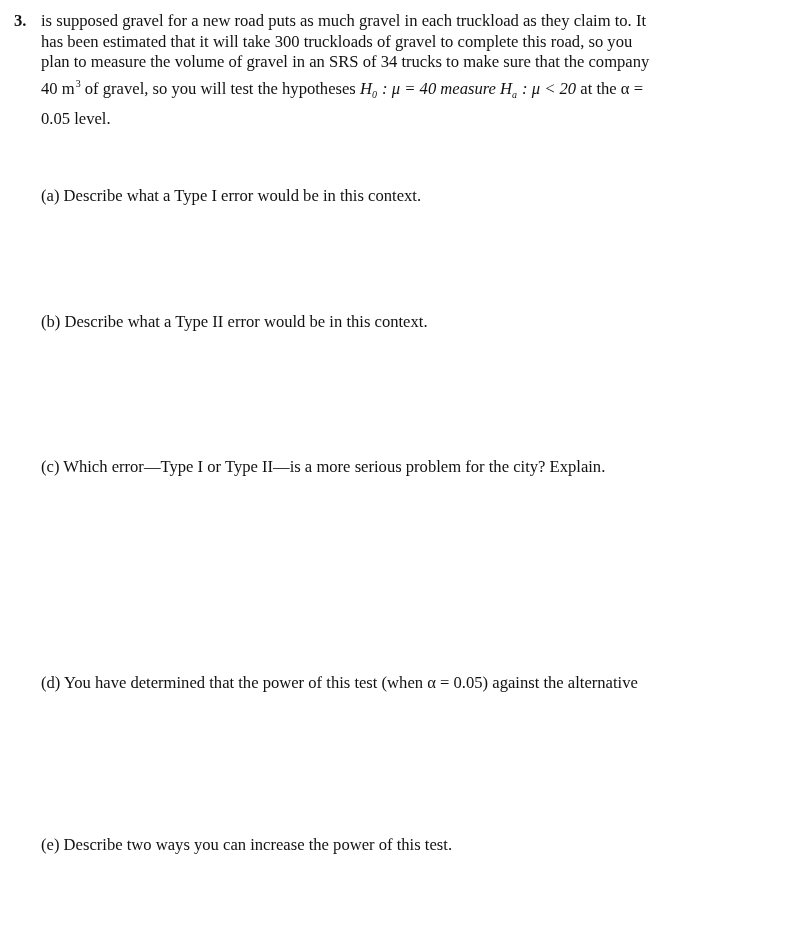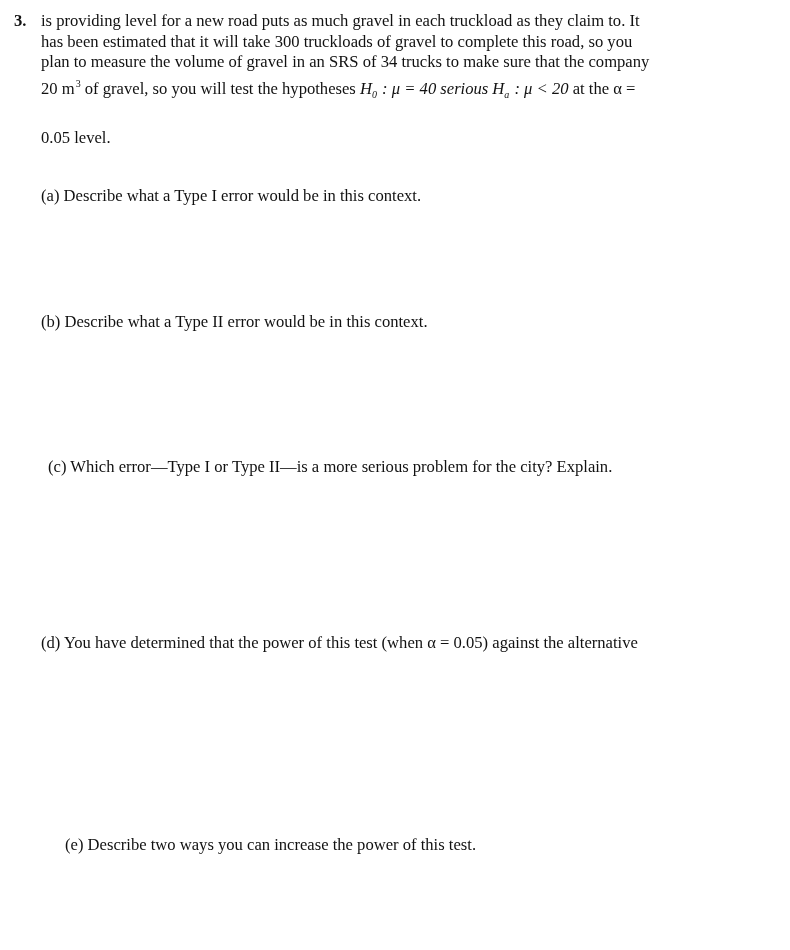--- a/index.html
+++ b/index.html
@@ -27,54 +27,54 @@
   }
   .stem {
     position: absolute;
     left: 41px;
     top: 11px;
     width: 690px;
     line-height: 20.6px;
   }
   .stem .line { white-space: nowrap; display: block; }
   .stem .line.tall { line-height: 28px; margin-top: 2px; }
-  .stem .line.after { line-height: 24px; margin-top: 21px; }
+  .stem .line.after { line-height: 24px; margin-top: 2px; }
 
   .sup { font-size: 10px; position: relative; top: -7px; margin-left: 1px; }
   .math-i { font-style: italic; }
   .sub { font-size: 10px; position: relative; top: 4px; font-style: italic; margin-right: 1px; }
   .gap { display: inline-block; width: 4px; }
 
   .part {
     position: absolute;
     left: 41px;
     line-height: 21px;
     white-space: nowrap;
   }
   .part .cont { display: block; padding-left: 27px; }
   #part-a { top: 185px; }
   #part-b { top: 311px; }
-  #part-c { top: 456px; margin-left: 7px; }
-  #part-d { top: 632px; font-family: Liberation Serif, serif; }
-  #part-e { top: 834px; margin-left: 24px; }
+  #part-c { top: 456px; }
+  #part-d { top: 672px; font-family: Liberation Serif, serif; }
+  #part-e { top: 834px; }
 </style>
 </head>
 <body>
 
 <div class="page">
 
   <div class="q-number">3.</div>
 
   <div class="stem">
-    <span class="line">is providing level for a new road puts as much gravel in each truckload as they claim to.  It</span>
+    <span class="line">is supposed gravel for a new road puts as much gravel in each truckload as they claim to.  It</span>
     <span class="line">has been estimated that it will take 300 truckloads of gravel to complete this road, so you</span>
     <span class="line">plan to measure the volume of gravel in an SRS of 34 trucks to make sure that the company</span>
 
     <span class="line tall">
-      <span>20 m</span><span class="sup">3</span><span> of gravel, so you will test the hypotheses </span><span class="math-i">H</span><span class="sub">0</span><span class="math-i"> : μ = 40 </span><span class="math-i">serious</span><span class="gap"></span><span class="math-i">H</span><span class="sub">a</span><span class="math-i"> : μ &lt; 20 </span><span> at the α =</span>
+      <span>40 m</span><span class="sup">3</span><span> of gravel, so you will test the hypotheses </span><span class="math-i">H</span><span class="sub">0</span><span class="math-i"> : μ = 40 </span><span class="math-i">measure</span><span class="gap"></span><span class="math-i">H</span><span class="sub">a</span><span class="math-i"> : μ &lt; 20 </span><span> at the α =</span>
     </span>
     <span class="line after">0.05 level.</span>
   </div>
 
   <div class="part" id="part-a">
     <span>(a)</span>
     <span>Describe what a Type I error would be in this context.</span>
   </div>
 
   <div class="part" id="part-b">

